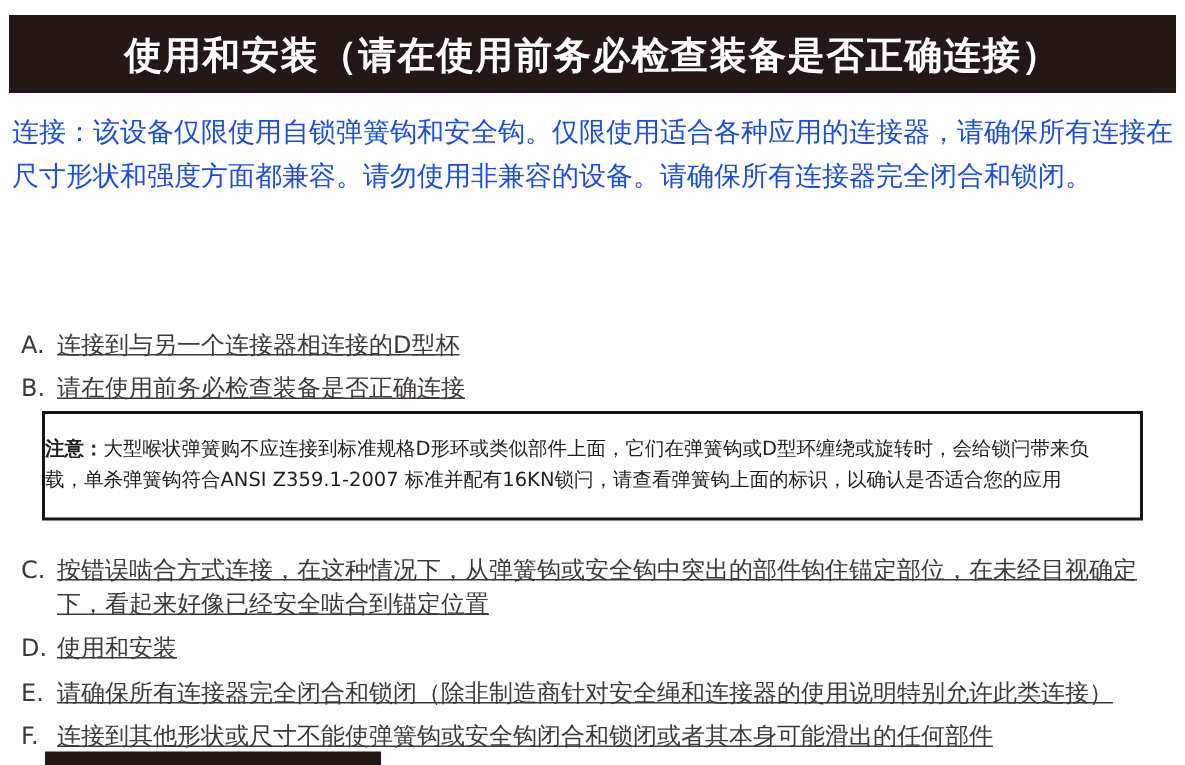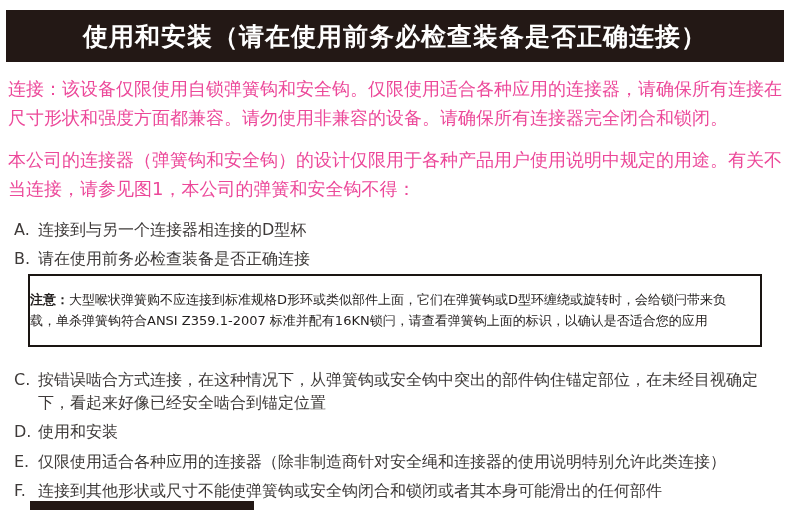--- a/index.html
+++ b/index.html
@@ -15,31 +15,31 @@
   .header-bar{
     position:absolute;left:6px;right:6px;top:10px;height:52px;
     background:#231815;color:#ffffff;
     display:flex;align-items:center;justify-content:center;
     font-size:25px;font-weight:bold;letter-spacing:1px;
   }
 
   
   .intro{
     position:absolute;left:8px;right:8px;top:74px;
-    color:#ec4899;font-size:18px;line-height:1.62;
+    color:#1d4ed8;font-size:18px;line-height:1.62;
   }
   .intro p{margin:0 0 13px 0;}
 
   
   .letter-list{position:absolute;left:10px;right:10px;font-size:16px;line-height:1.45;color:#3e3a39;}
   .list-ab{top:218px;}
   .list-cg{top:368px;}
   .letter-item{display:flex;margin:0 0 6px 0;}
   .letter-item .marker{flex:0 0 24px;text-align:left;padding-left:4px;}
-  .letter-item .item-text{flex:1;}
+  .letter-item .item-text{flex:1;text-decoration:underline;}
 
   
   .note-box{
     position:absolute;left:28px;right:28px;top:274px;
     border:2px solid #1a1512;background:#ffffff;
     padding:13px 14px 14px 0;
     font-size:13px;line-height:1.62;color:#221e1d;
     box-sizing:border-box;
   }
   .note-label{font-weight:bold;}
@@ -54,21 +54,20 @@
 <body>
 
 <div class="page">
 
   <div class="header-bar">
     <span>使用和安装（请在使用前务必检查装备是否正确连接）</span>
   </div>
 
   <div class="intro">
     <p>连接：该设备仅限使用自锁弹簧钩和安全钩。仅限使用适合各种应用的连接器，请确保所有连接在尺寸形状和强度方面都兼容。请勿使用非兼容的设备。请确保所有连接器完全闭合和锁闭。</p>
-    <p>本公司的连接器（弹簧钩和安全钩）的设计仅限用于各种产品用户使用说明中规定的用途。有关不当连接，请参见图1，本公司的弹簧和安全钩不得：</p>
   </div>
 
   <div class="letter-list list-ab">
     <div class="letter-item">
       <span class="marker">A.</span>
       <span class="item-text">连接到与另一个连接器相连接的D型杯</span>
     </div>
     <div class="letter-item">
       <span class="marker">B.</span>
       <span class="item-text">请在使用前务必检查装备是否正确连接</span>
@@ -83,21 +82,21 @@
     <div class="letter-item">
       <span class="marker">C.</span>
       <span class="item-text">按错误啮合方式连接，在这种情况下，从弹簧钩或安全钩中突出的部件钩住锚定部位，在未经目视确定下，看起来好像已经安全啮合到锚定位置</span>
     </div>
     <div class="letter-item">
       <span class="marker">D.</span>
       <span class="item-text">使用和安装</span>
     </div>
     <div class="letter-item">
       <span class="marker">E.</span>
-      <span class="item-text">仅限使用适合各种应用的连接器（除非制造商针对安全绳和连接器的使用说明特别允许此类连接）</span>
+      <span class="item-text">请确保所有连接器完全闭合和锁闭（除非制造商针对安全绳和连接器的使用说明特别允许此类连接）</span>
     </div>
     <div class="letter-item">
       <span class="marker">F.</span>
       <span class="item-text">连接到其他形状或尺寸不能使弹簧钩或安全钩闭合和锁闭或者其本身可能滑出的任何部件</span>
     </div>
     <div class="letter-item">
       <span class="marker">G.</span>
       <span class="item-text">以不使连接器在负载情况下正确对齐的方式进行连接</span>
     </div>
   </div>

